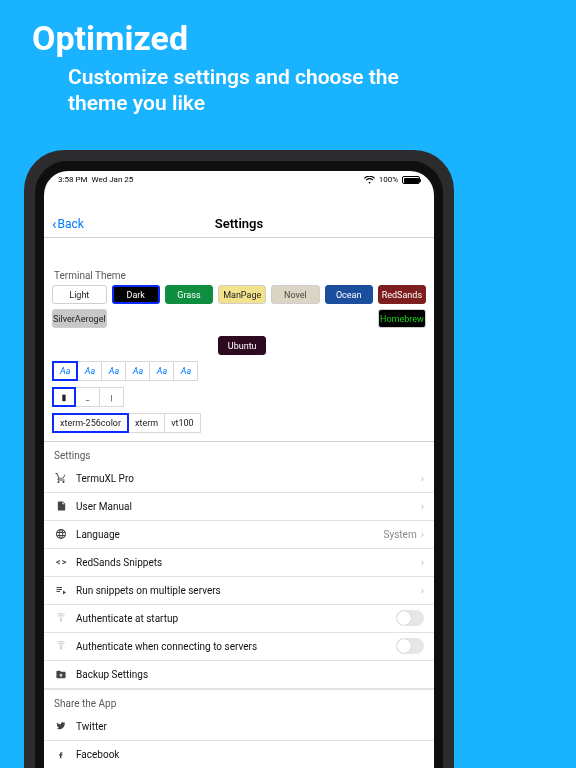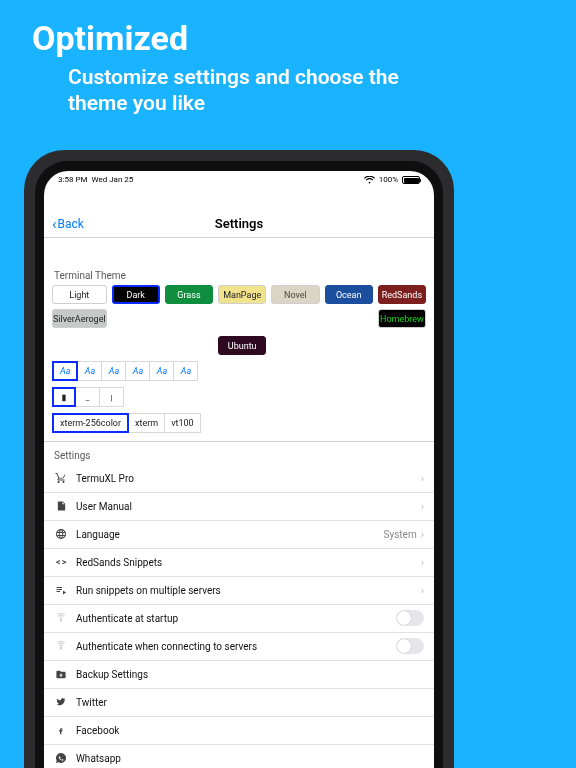--- a/index.html
+++ b/index.html
@@ -218,20 +218,21 @@
             <span class="ci">
                 <svg width="12" height="11" viewBox="0 0 24 24">
                   <path fill="#444" d="M10 4H4a2 2 0 0 0-2 2v12a2 2 0 0 0 2 2h16a2 2 0 0 0 2-2V8a2 2 0 0 0-2-2h-8l-2-2zm2 6 4 4h-3v4h-2v-4H8l4-4z"></path>
                 </svg>
               </span>
             <span>Backup Settings</span>
             <span class="spacer"></span>
           </div>
 
 
+          <div class="section-header" style="border-top:0.5px solid #e2e2e6">Share the App</div>
 
           <div class="cell">
             <span class="ci tw">
                 <svg width="12" height="10" viewBox="0 0 24 24">
                   <path fill="currentColor" d="M23 4.9c-.8.4-1.7.6-2.6.8a4.5 4.5 0 0 0 2-2.5c-.9.5-1.9.9-2.9 1.1A4.5 4.5 0 0 0 11.7 8a12.8 12.8 0 0 1-9.3-4.7 4.5 4.5 0 0 0 1.4 6 4.5 4.5 0 0 1-2-.6v.1a4.5 4.5 0 0 0 3.6 4.4 4.5 4.5 0 0 1-2 .1 4.5 4.5 0 0 0 4.2 3.1A9 9 0 0 1 1 18.1 12.8 12.8 0 0 0 8 20c8.3 0 12.8-6.9 12.8-12.8v-.6c.9-.6 1.6-1.4 2.2-2.3z"></path>
                 </svg>
               </span>
             <span>Twitter</span>
             <span class="spacer"></span>
           </div>

